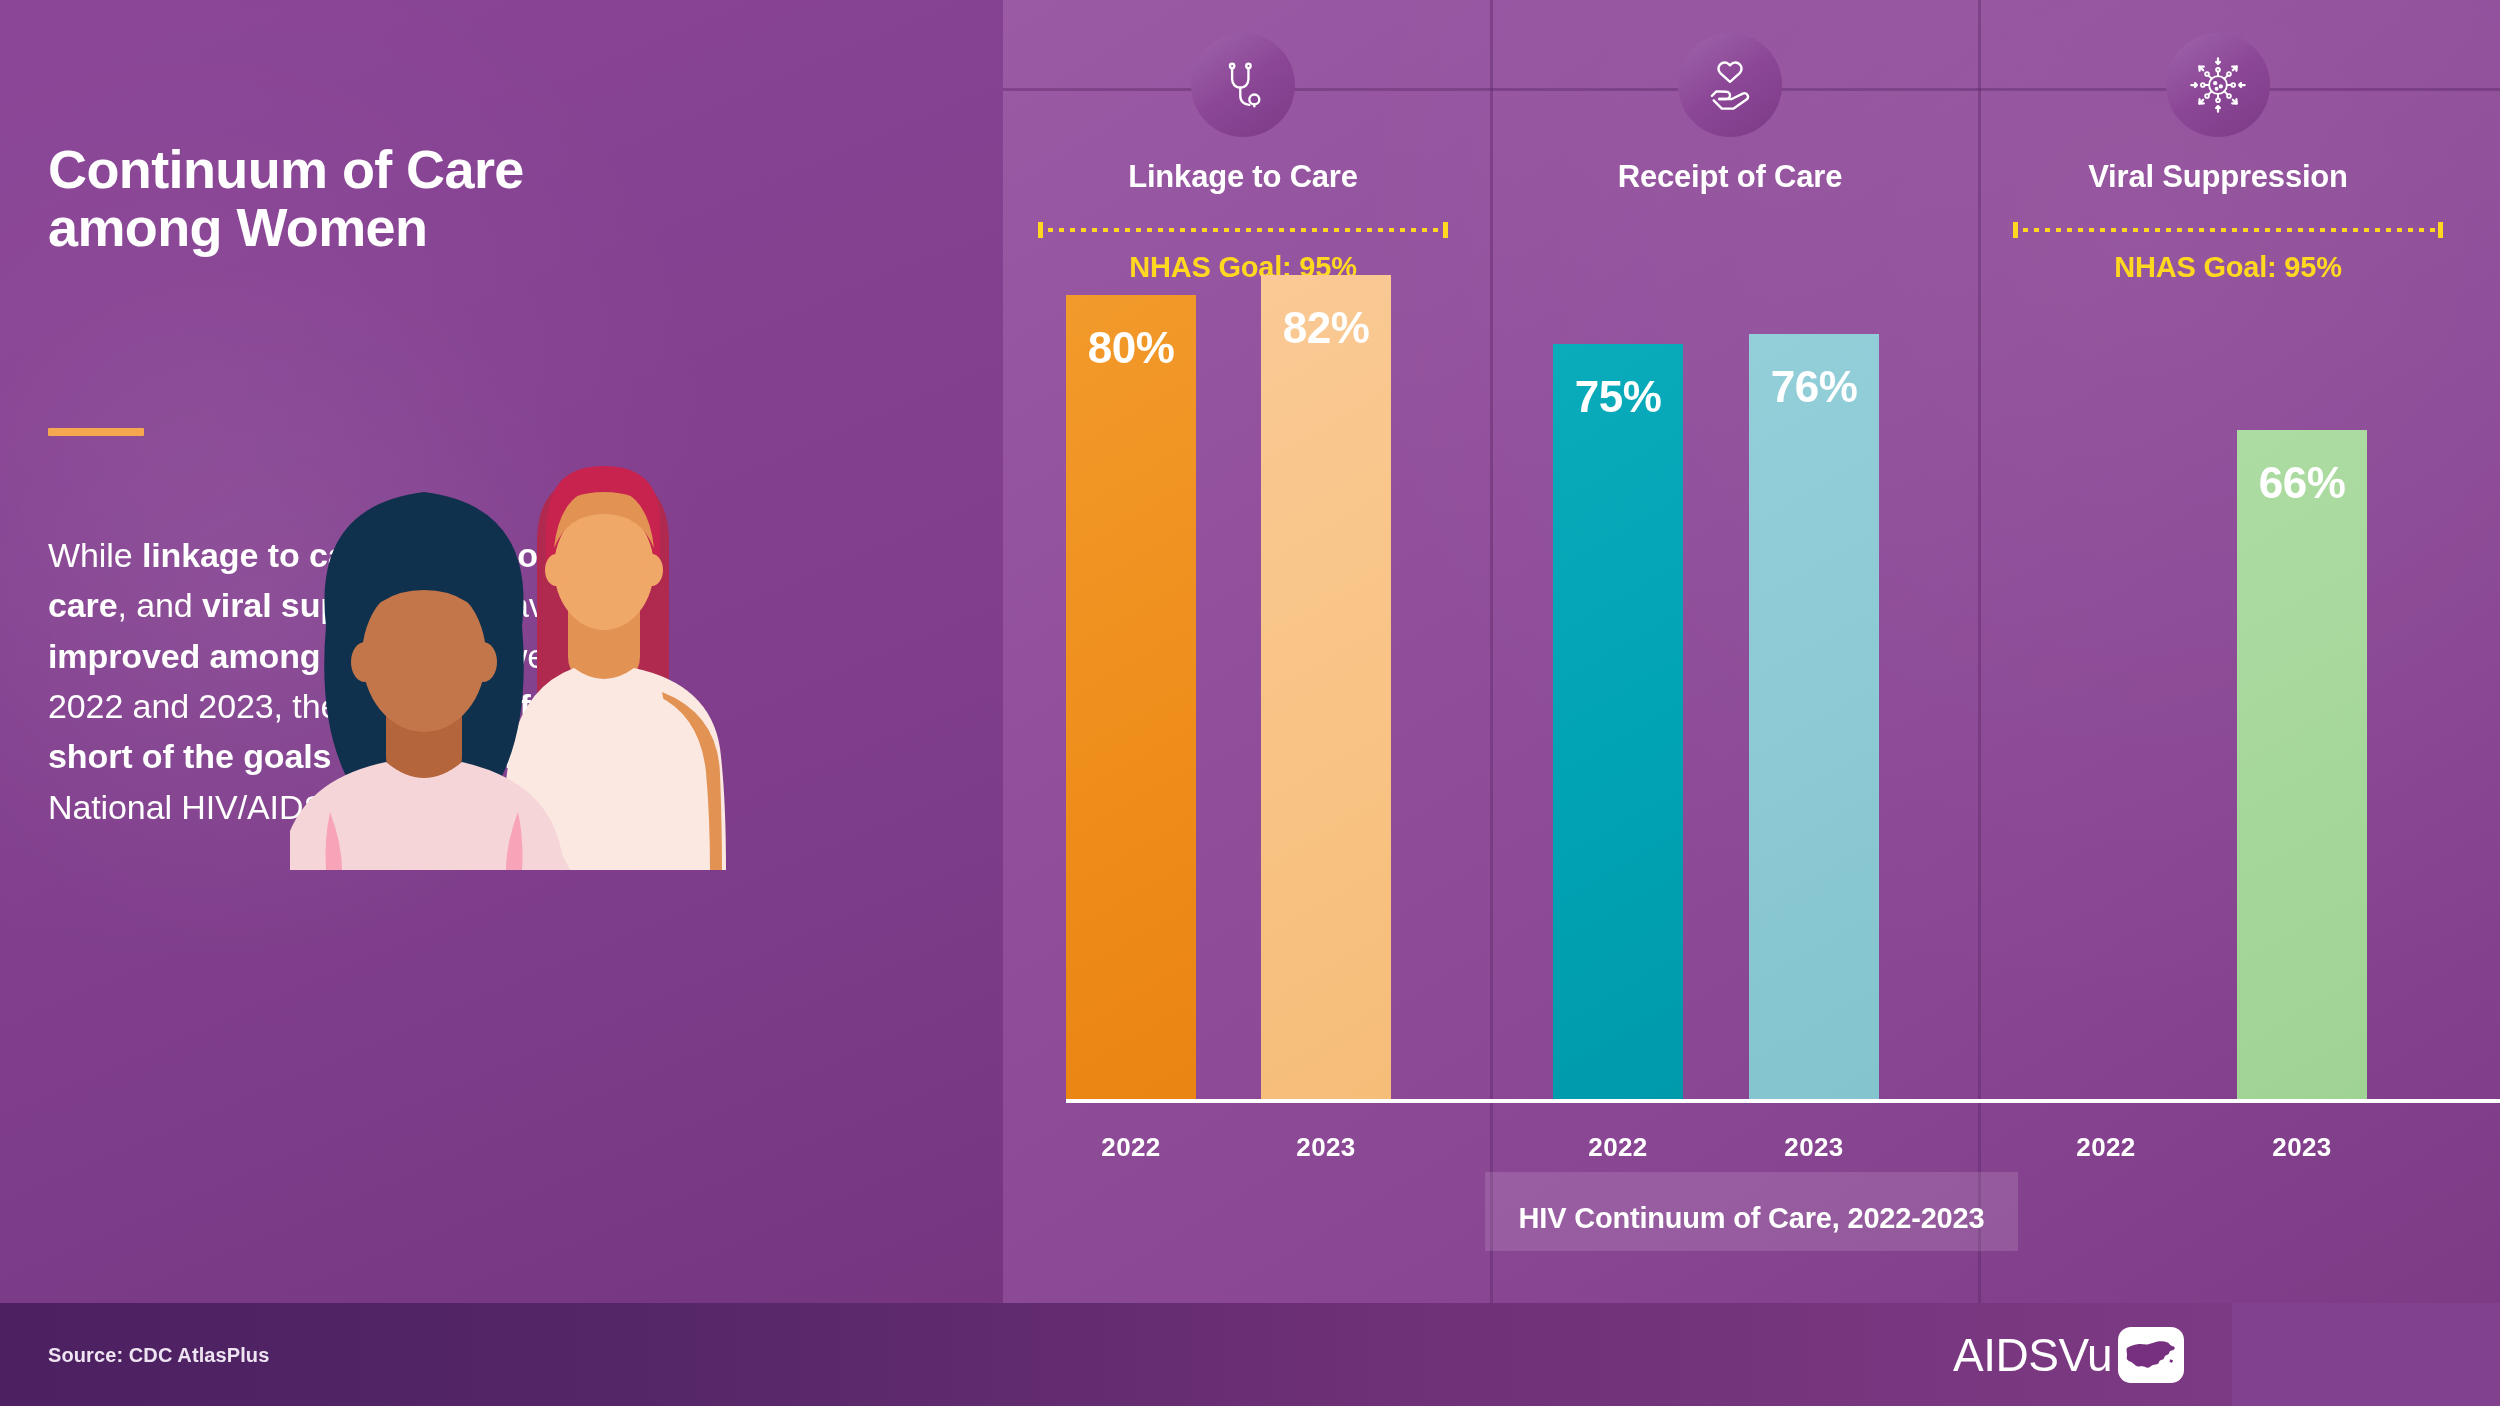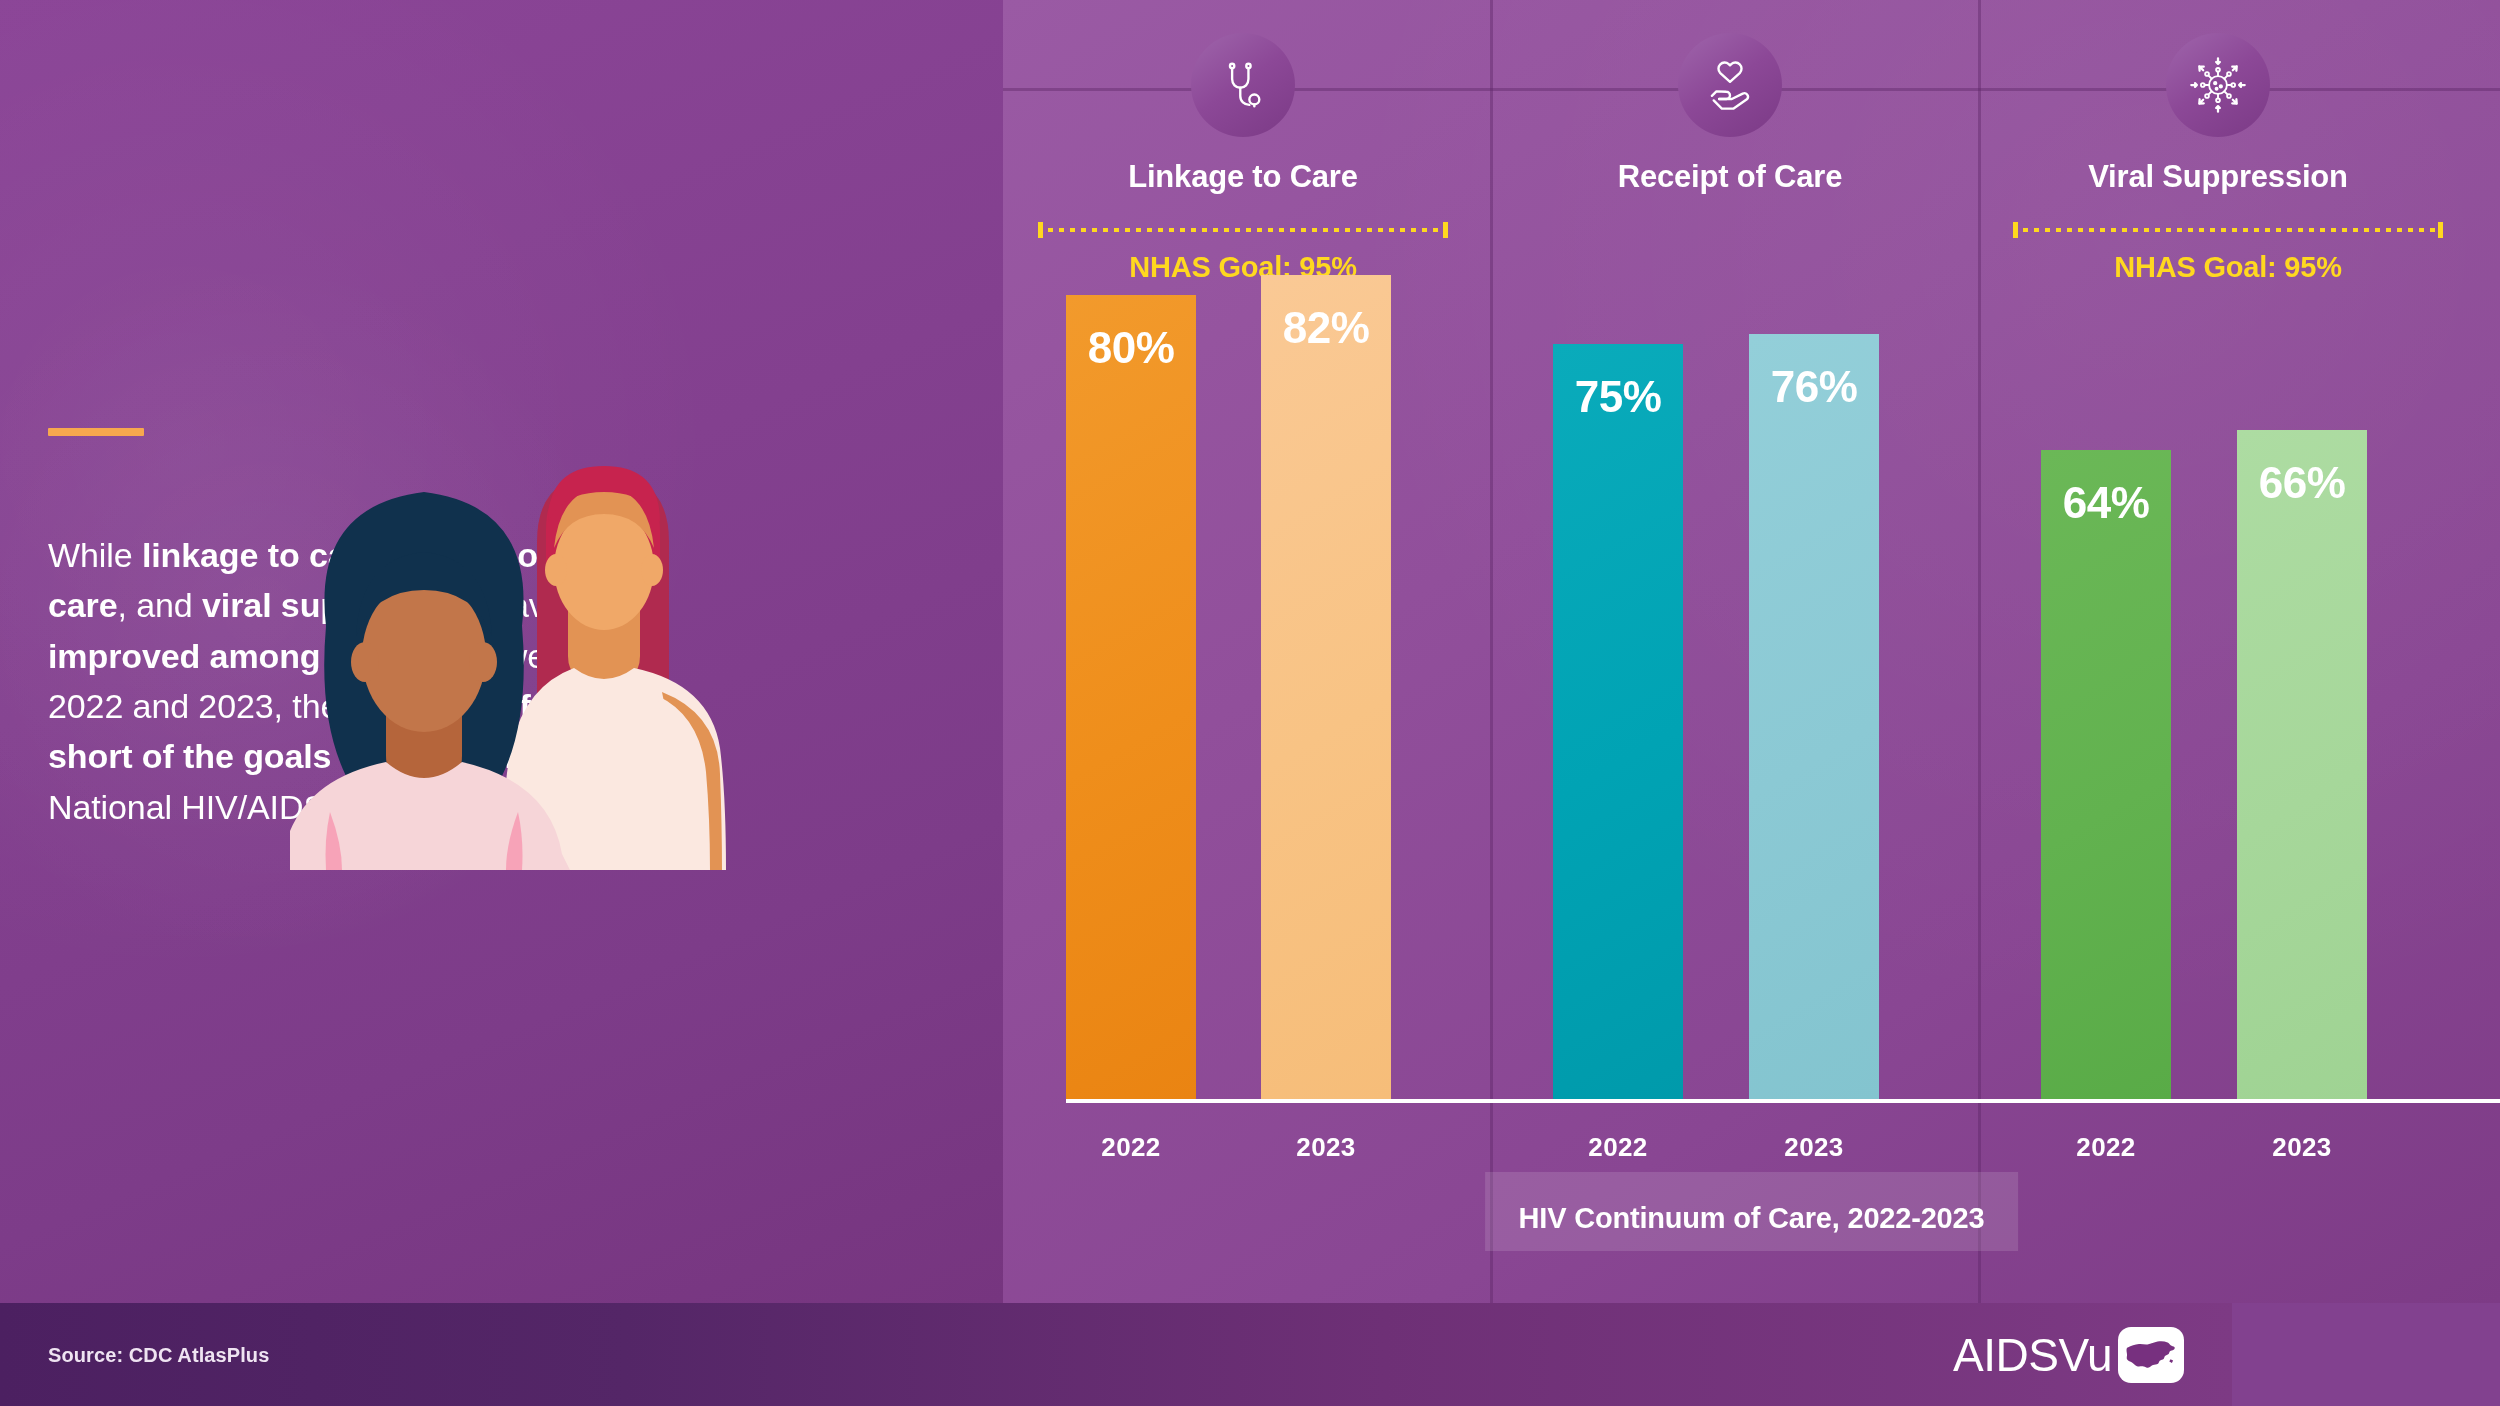--- a/index.html
+++ b/index.html
@@ -151,20 +151,21 @@
   }
 </style>
 </head>
 <body>
 
 <div id="stage">
 
   <div id="left-panel">
     <div class="soft-blob"></div>
 
+    <h1 id="headline">Continuum of Care among Women</h1>
     <div id="rule"></div>
     <p id="body-copy">While <b>linkage to care</b>, <b>receipt of care</b>, and <b>viral suppression</b> have <b>improved among women</b> between 2022 and 2023, the <b>indicators fall short of the goals</b> established by the National HIV/AIDS Strategy.</p>
 
     <svg id="illustration" viewBox="0 0 450 440">
       <defs>
         <clipPath id="clipIll">
             <rect x="0" y="0" width="450" height="440"></rect>
           </clipPath>
       </defs>
       <g clip-path="url(#clipIll)">
@@ -288,23 +289,20 @@
         <span class="val">82%</span>
       </div>
 
       <div class="bar" style="left:550px; width:130px; height:756px; background:linear-gradient(150deg,#0aabbb 0%,#00a3b4 55%,#009aab 100%)">
         <span class="val">75%</span>
       </div>
       <div class="bar" style="left:746px; width:130px; height:766px; background:linear-gradient(150deg,#93cfd9 0%,#8bc9d4 55%,#83c4cf 100%)">
         <span class="val">76%</span>
       </div>
 
-      <div class="bar" style="left:1038px; width:130px; height:650px; background:linear-gradient(150deg,#6bb857 0%,#62b24f 55%,#59ab47 100%)">
-        <span class="val">64%</span>
-      </div>
       <div class="bar" style="left:1234px; width:130px; height:670px; background:linear-gradient(150deg,#addca2 0%,#a6d79a 55%,#9fd393 100%)">
         <span class="val">66%</span>
       </div>
     </div>
 
     <div id="baseline"></div>
 
     <div class="yearlbl" style="left:33px">2022</div>
     <div class="yearlbl" style="left:228px">2023</div>
     <div class="yearlbl" style="left:520px">2022</div>

